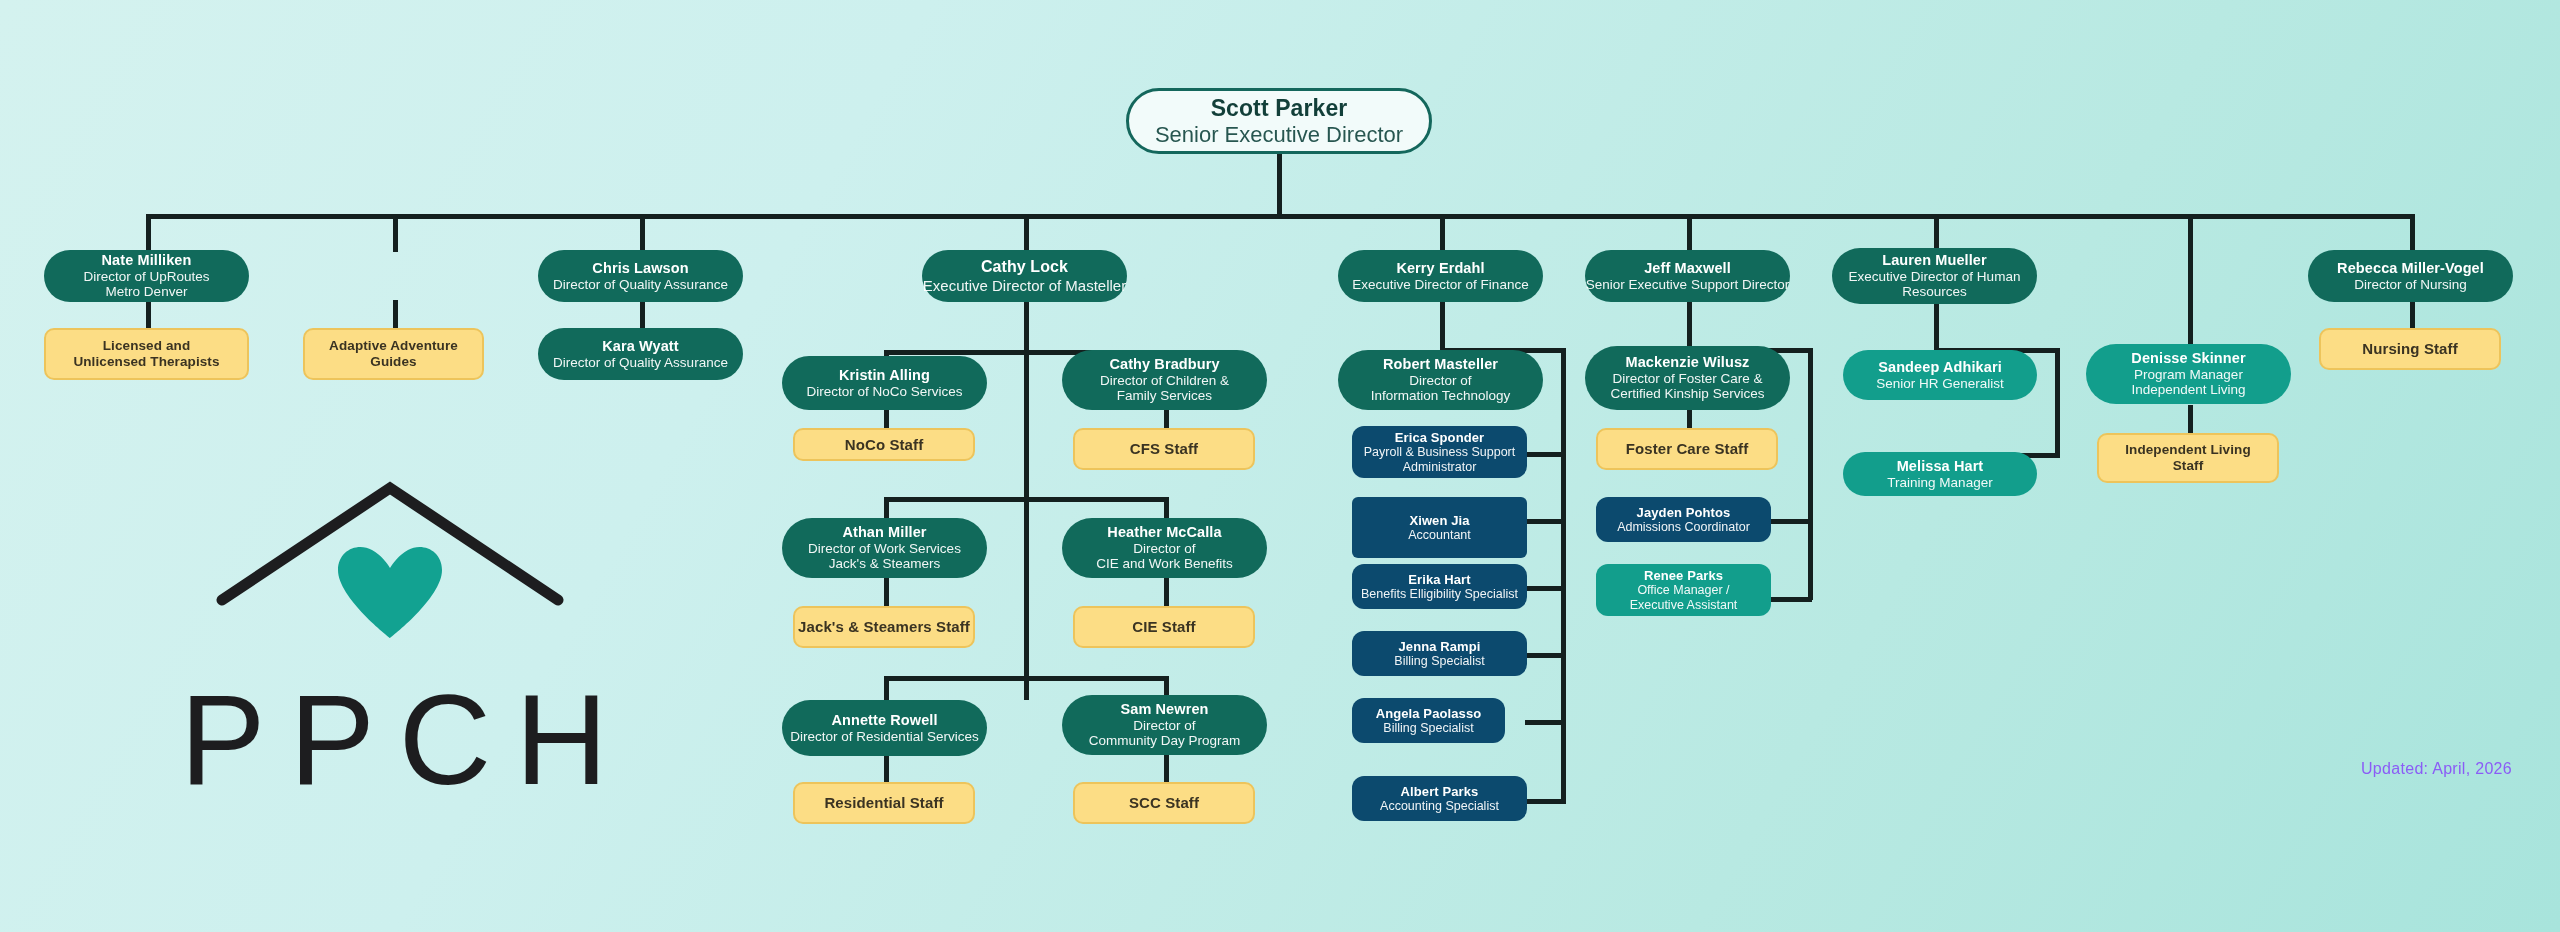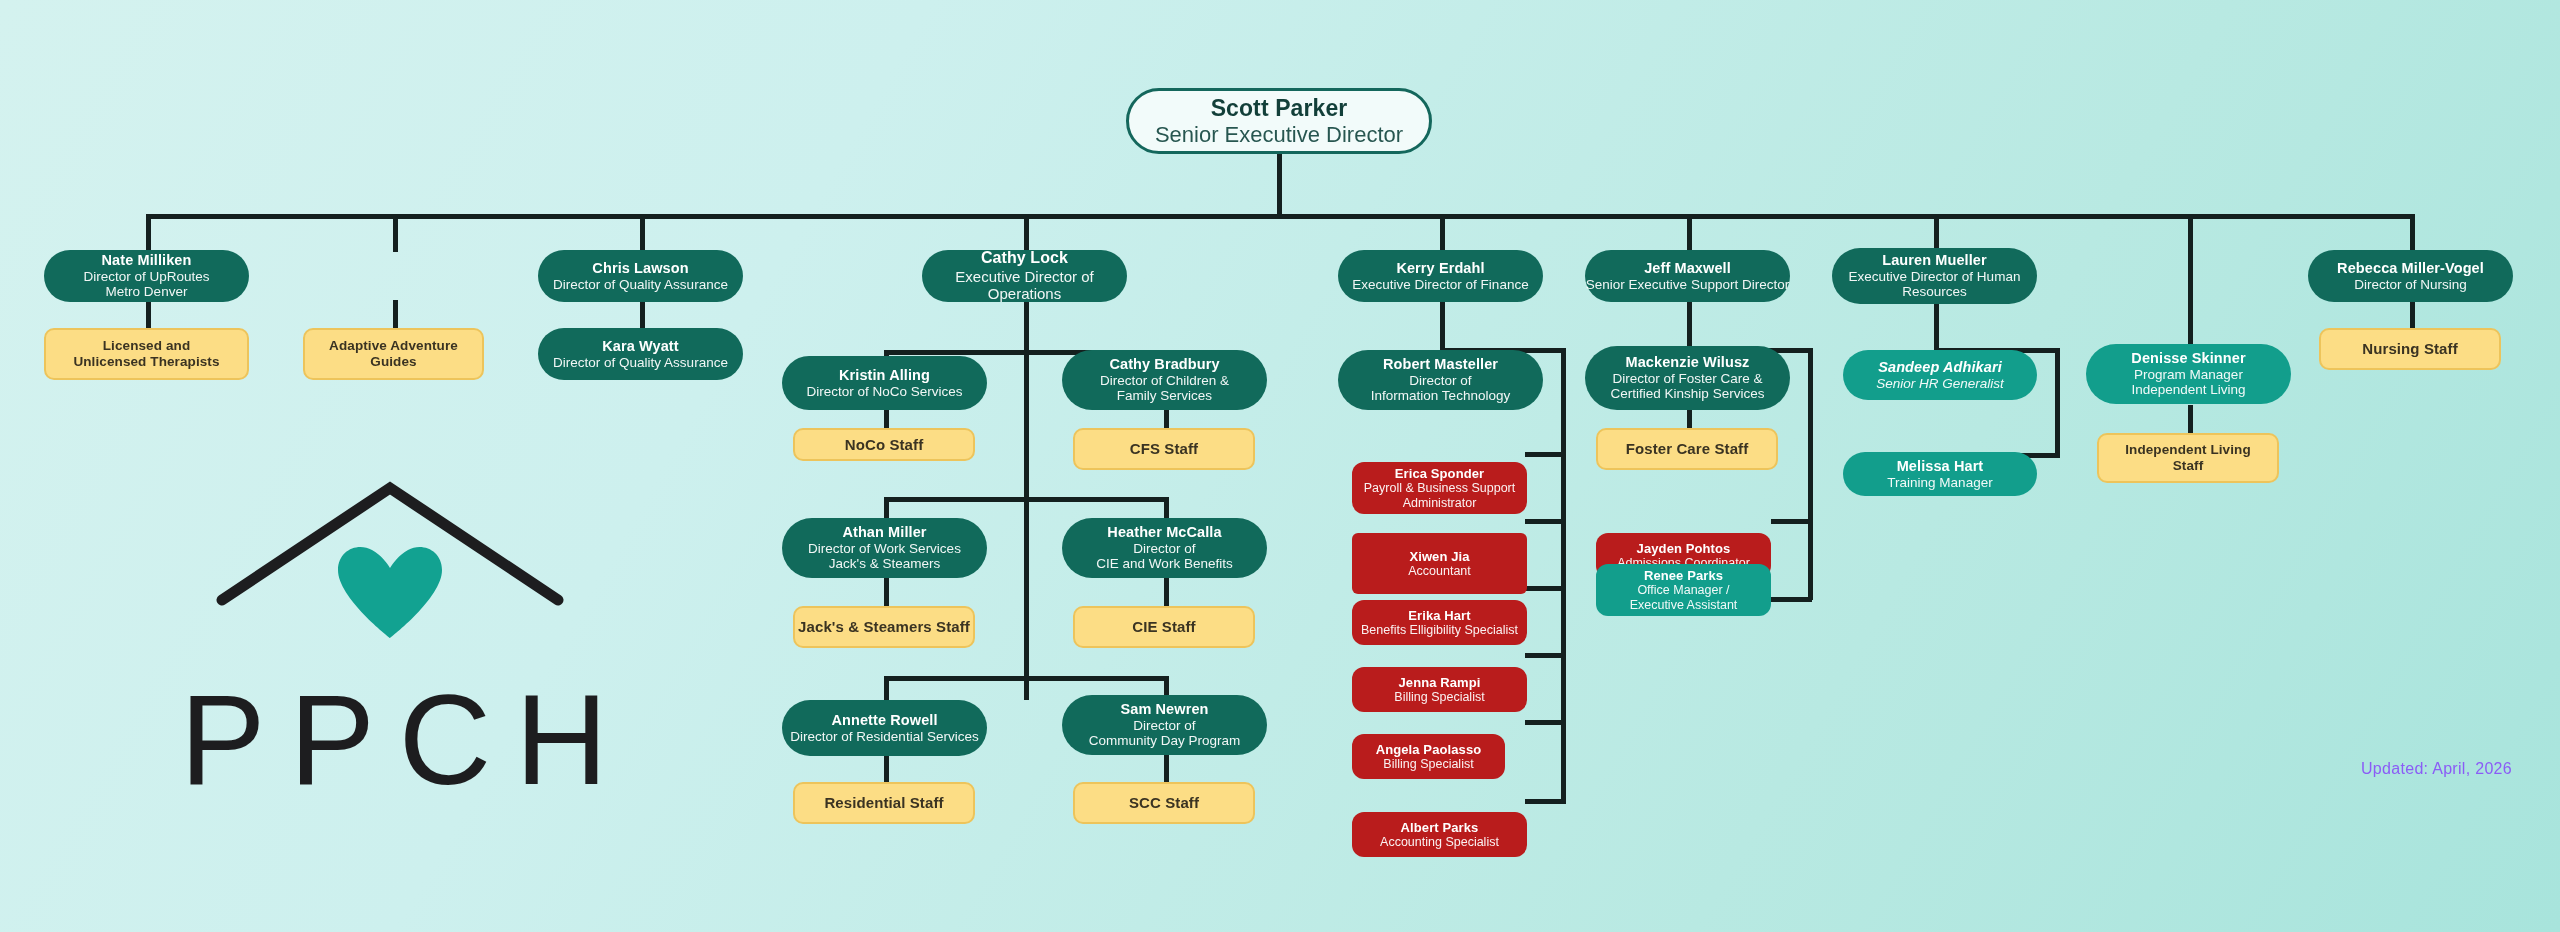--- a/index.html
+++ b/index.html
@@ -66,24 +66,23 @@
     color: #ffffff;
   }
   
   .n-teal {
     background: #129e8c;
     border-radius: 999px;
     color: #ffffff;
   }
   
   .n-blue {
-    background: #b91c1c;
+    background: #0c4a6e;
     border-radius: 12px;
     color: #ffffff;
-    margin-top: 36px;
   }
   
   .n-yellow {
     background: #fcdd85;
     border: 2px solid #edc45b;
     border-radius: 10px;
     color: #3a3322;
   }
   .n-yellow .nm { color:#3a3322; }
 
@@ -221,21 +220,21 @@
     <div class="nm">Chris Lawson</div>
     <div class="ti">Director of Quality Assurance</div>
   </div>
   <div class="node n-green sz-m" style="left:538px; top:328px; width:205px; height:52px;">
     <div class="nm">Kara Wyatt</div>
     <div class="ti">Director of Quality Assurance</div>
   </div>
 
   <div class="node n-green sz-l" style="left:922px; top:250px; width:205px; height:52px;">
     <div class="nm">Cathy Lock</div>
-    <div class="ti">Executive Director of Operations</div>
+    <div class="ti">Executive Director of Masteller</div>
   </div>
 
   <div class="node n-green sz-m" style="left:782px; top:356px; width:205px; height:54px;">
     <div class="nm">Kristin Alling</div>
     <div class="ti">Director of NoCo Services</div>
   </div>
   <div class="node n-yellow sz-y" style="left:793px; top:428px; width:182px; height:33px;">
     <div class="nm">NoCo Staff</div>
   </div>
 
@@ -338,21 +337,21 @@
     <div class="nm">Renee Parks</div>
     <div class="ti" style="white-space:pre-line;">Office Manager /
 Executive Assistant</div>
   </div>
 
   <div class="node n-green sz-m" style="left:1832px; top:248px; width:205px; height:56px;">
     <div class="nm">Lauren Mueller</div>
     <div class="ti" style="white-space:pre-line;">Executive Director of Human
 Resources</div>
   </div>
-  <div class="node n-teal sz-m" style="left:1843px; top:350px; width:194px; height:50px;font-style:italic;">
+  <div class="node n-teal sz-m" style="left:1843px; top:350px; width:194px; height:50px;">
     <div class="nm">Sandeep Adhikari</div>
     <div class="ti">Senior HR Generalist</div>
   </div>
   <div class="node n-teal sz-m" style="left:1843px; top:452px; width:194px; height:44px;">
     <div class="nm">Melissa Hart</div>
     <div class="ti">Training Manager</div>
   </div>
 
   <div class="node n-teal sz-m" style="left:2086px; top:344px; width:205px; height:60px;">
     <div class="nm">Denisse Skinner</div>

